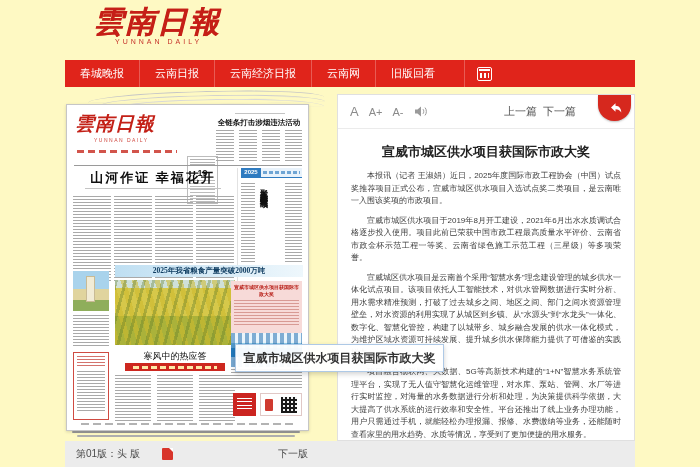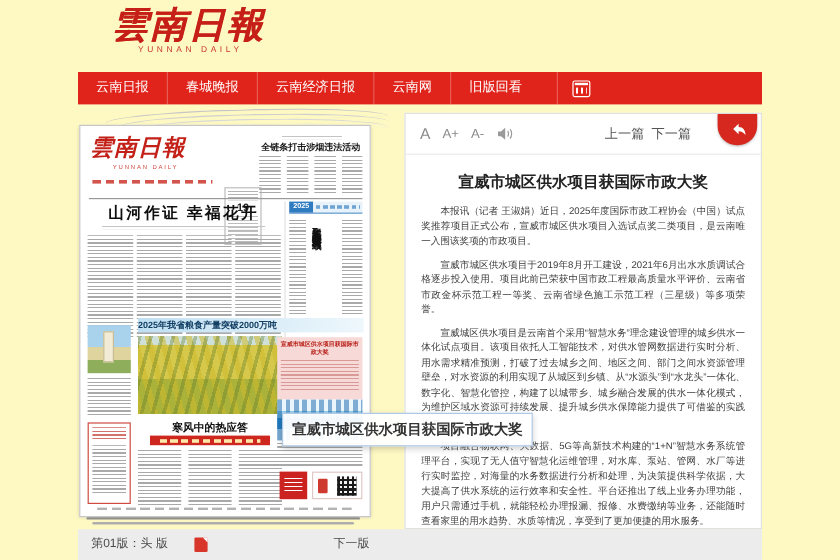--- a/index.html
+++ b/index.html
@@ -71,35 +71,35 @@
   .p-rtag .chip{width:20px;background:#2f7bc0;color:#fff;font-size:6px;font-weight:bold;
                 text-align:center;line-height:9px;}
   .p-rtag .rest{flex:1;background:#e8f2fb;}
   .p-rtag .rest div{margin:3px 2px;height:3px;background:repeating-linear-gradient(90deg,#6fa5d4 0 4px,transparent 4px 6px);}
   .p-rc1{left:174px;top:78px;width:14px;height:80px;}
   .p-vhead{left:190px;top:78px;height:84px;writing-mode:vertical-lr;font-size:8px;font-weight:bold;
            color:#111;letter-spacing:1px;line-height:12px;}
   .p-rc2{left:218px;top:78px;width:17px;height:80px;}
   .p-photohead{left:48px;top:160px;width:188px;height:12px;line-height:12px;
                background:linear-gradient(90deg,#bfdff2,#eef7fc);color:#123f63;font-size:7.5px;
-               font-weight:bold;white-space:nowrap;}
+               font-weight:bold;text-align:center;white-space:nowrap;font-family:Liberation Serif, serif;}
   .p-tower{left:6px;top:166px;width:36px;height:40px;
            background:linear-gradient(180deg,#a9d3ec 0 45%,#e0d49e 45% 72%,#8fae5b 72% 100%);}
   .p-tower div{position:absolute;left:13px;top:5px;width:9px;height:26px;background:#f2ecd6;
                border:1px solid #c9bb95;box-sizing:border-box;}
   .p-ltext{left:6px;top:210px;width:36px;height:33px;}
   .p-terrace{left:48px;top:175px;width:120px;height:65px;
      background:
        repeating-linear-gradient(105deg,rgba(90,120,40,.35) 0 3px,transparent 3px 9px),
        repeating-linear-gradient(75deg,rgba(205,185,45,.55) 0 5px,transparent 5px 11px),
        linear-gradient(180deg,#cfe0d8 0 12%,#d6c84a 12% 55%,#aab23a 55% 100%);}
   .p-redbox{left:6px;top:247px;width:36px;height:68px;border:1px solid #cf4b42;box-sizing:border-box;}
   .p-redbox .rb-t{margin:3px;height:12px;}
   .p-redbox .rb-b{margin:3px;height:42px;}
-  .p-midhead{left:48px;top:245px;width:120px;text-align:center;font-size:9px;font-weight:bold;color:#0f0f0f;}
+  .p-midhead{left:48px;top:245px;width:120px;text-align:center;font-size:9px;font-weight:normal;color:#0f0f0f;}
   .p-redbanner{left:58px;top:258px;width:100px;height:8px;background:#cd271f;}
   .p-redbanner div{margin:2.5px 8px;height:3px;
        background:repeating-linear-gradient(90deg,#ffe9a8 0 6px,transparent 6px 9px);}
   .p-mca{left:48px;top:270px;width:36px;height:46px;}
   .p-mcb{left:90px;top:270px;width:36px;height:46px;}
   .p-mcc{left:132px;top:270px;width:36px;height:46px;}
   .p-pink{left:164px;top:176px;width:71px;height:52px;background:#f7dad8;padding:3px;box-sizing:border-box;}
   .p-pink .ph{font-size:5px;font-weight:bold;color:#b9231c;text-align:center;line-height:7px;}
   .p-pink .pt{margin-top:2px;height:26px;background:repeating-linear-gradient(#d89a94 0 1px,transparent 1px 3px);}
   .p-water{left:164px;top:228px;width:71px;height:34px;
@@ -155,22 +155,22 @@
 <body>
 
 <div id="page">
 
   <div class="abs logo">
     <div class="logo-main">雲南日報</div>
     <div class="logo-sub">YUNNAN DAILY</div>
   </div>
 
   <div class="abs nav">
+    <div class="nav-item">春城晚报</div>
     <div class="nav-item">云南日报</div>
-    <div class="nav-item">春城晚报</div>
     <div class="nav-item">云南经济日报</div>
     <div class="nav-item">云南网</div>
     <div class="nav-item">旧版回看</div>
     <div class="nav-cal-cell">
       <div class="cal"></div>
     </div>
   </div>
 
   <div class="abs curve c1"></div>
   <div class="abs curve c2"></div>

